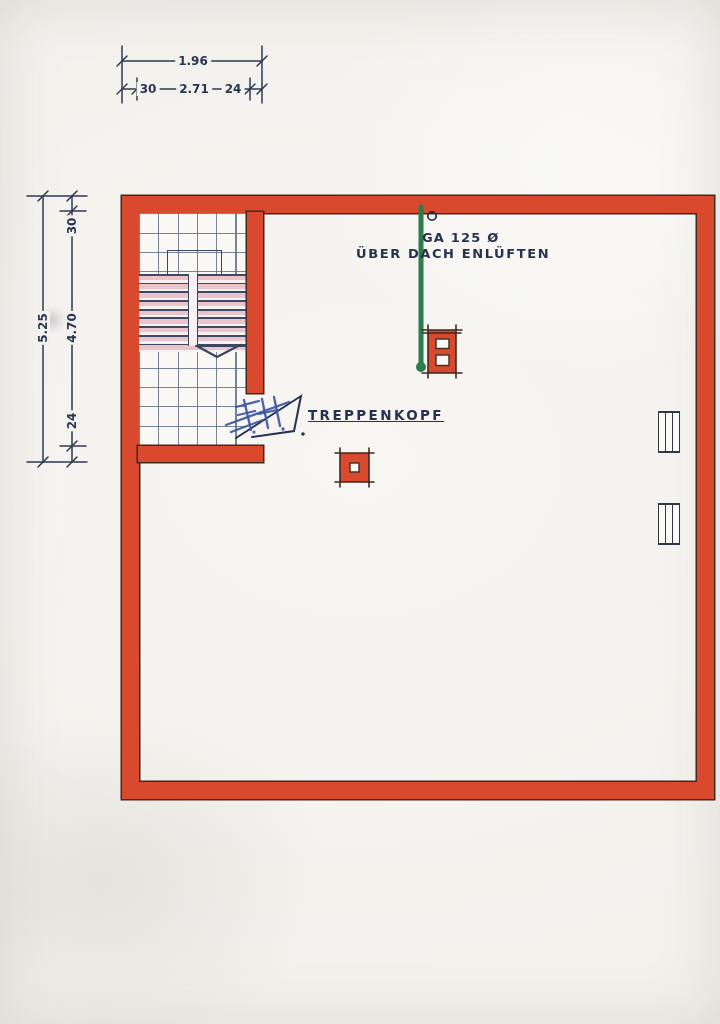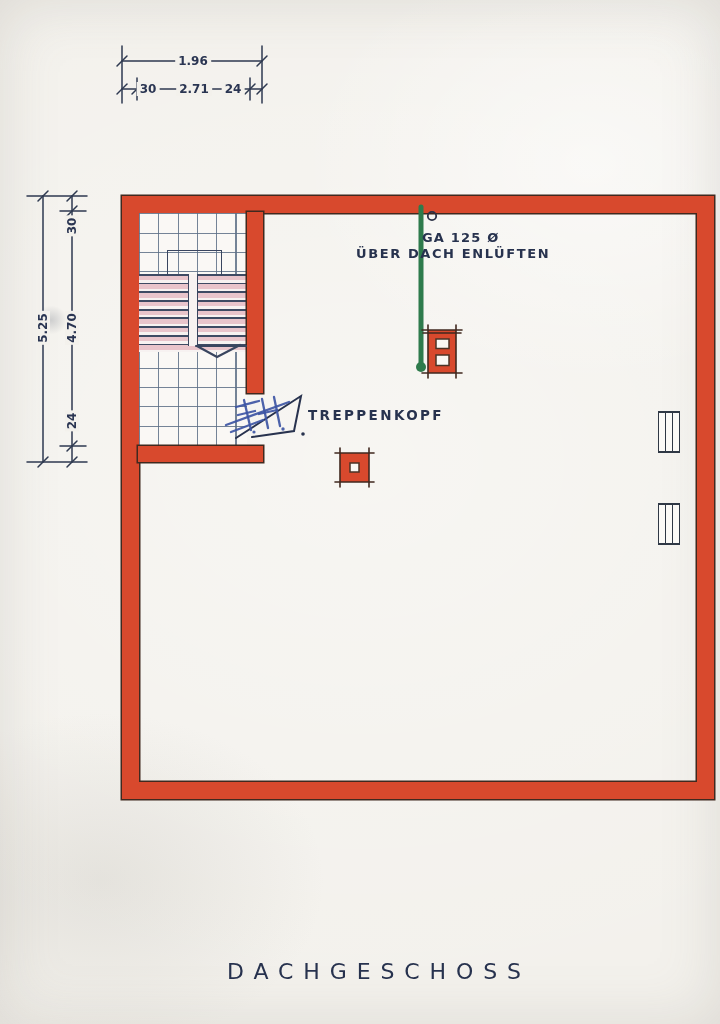--- a/index.html
+++ b/index.html
@@ -61,21 +61,21 @@
       transparent 0 5.5px, #2f3845 5.5px 7.3px,
       transparent 7.3px 12.5px, #2f3845 12.5px 14.3px, transparent 14.3px);
     box-sizing:border-box;
   }
   .window-1{top:411px;} .window-2{top:503px;}
   
   .lbl{color:var(--ink-navy); white-space:nowrap;}
   .plan-note{font-size:13px; font-weight:bold; letter-spacing:1.2px;}
   .vent-l1{left:397px; top:230px;margin-left:25px;}
   .vent-l2{left:356px; top:246px; letter-spacing:1.6px;text-align:right;}
-  .treppenkopf{left:308px; top:407px; font-size:13.5px; letter-spacing:2.4px;}
+  .treppenkopf{left:308px; top:407px; font-size:13.5px; letter-spacing:2.4px;text-decoration:underline;}
   .floor-title{
     left:379px; top:959px; transform:translateX(-50%);
     font-size:22px; letter-spacing:.45em; font-weight:500;
   }
   .dim-lbl{
     font-size:12px; font-weight:bold; color:#2a3552;
     background:var(--paper); padding:0 3px; transform:translate(-50%,-50%);
   }
   .dim-lbl.rot{transform:translate(-50%,-50%) rotate(-90deg); padding:0 2px;}
   .smudge{
@@ -202,15 +202,14 @@
   <div class="abs dim-lbl" style="left:233px; top:89px;">24</div>
   <div class="abs dim-lbl rot" style="left:43px; top:328px;">5.25</div>
   <div class="abs dim-lbl rot" style="left:72px; top:226px;">30</div>
   <div class="abs dim-lbl rot" style="left:72px; top:328px;">4.70</div>
   <div class="abs dim-lbl rot" style="left:72px; top:421px;">24</div>
 
   <div class="abs lbl plan-note vent-l1">GA 125 Ø</div>
   <div class="abs lbl plan-note vent-l2">ÜBER DACH ENLÜFTEN</div>
   <div class="abs lbl plan-note treppenkopf">TREPPENKOPF</div>
 
-  <div class="abs lbl floor-title">DACHGESCHOSS</div>
 
 </div>
 
 </body></html>

